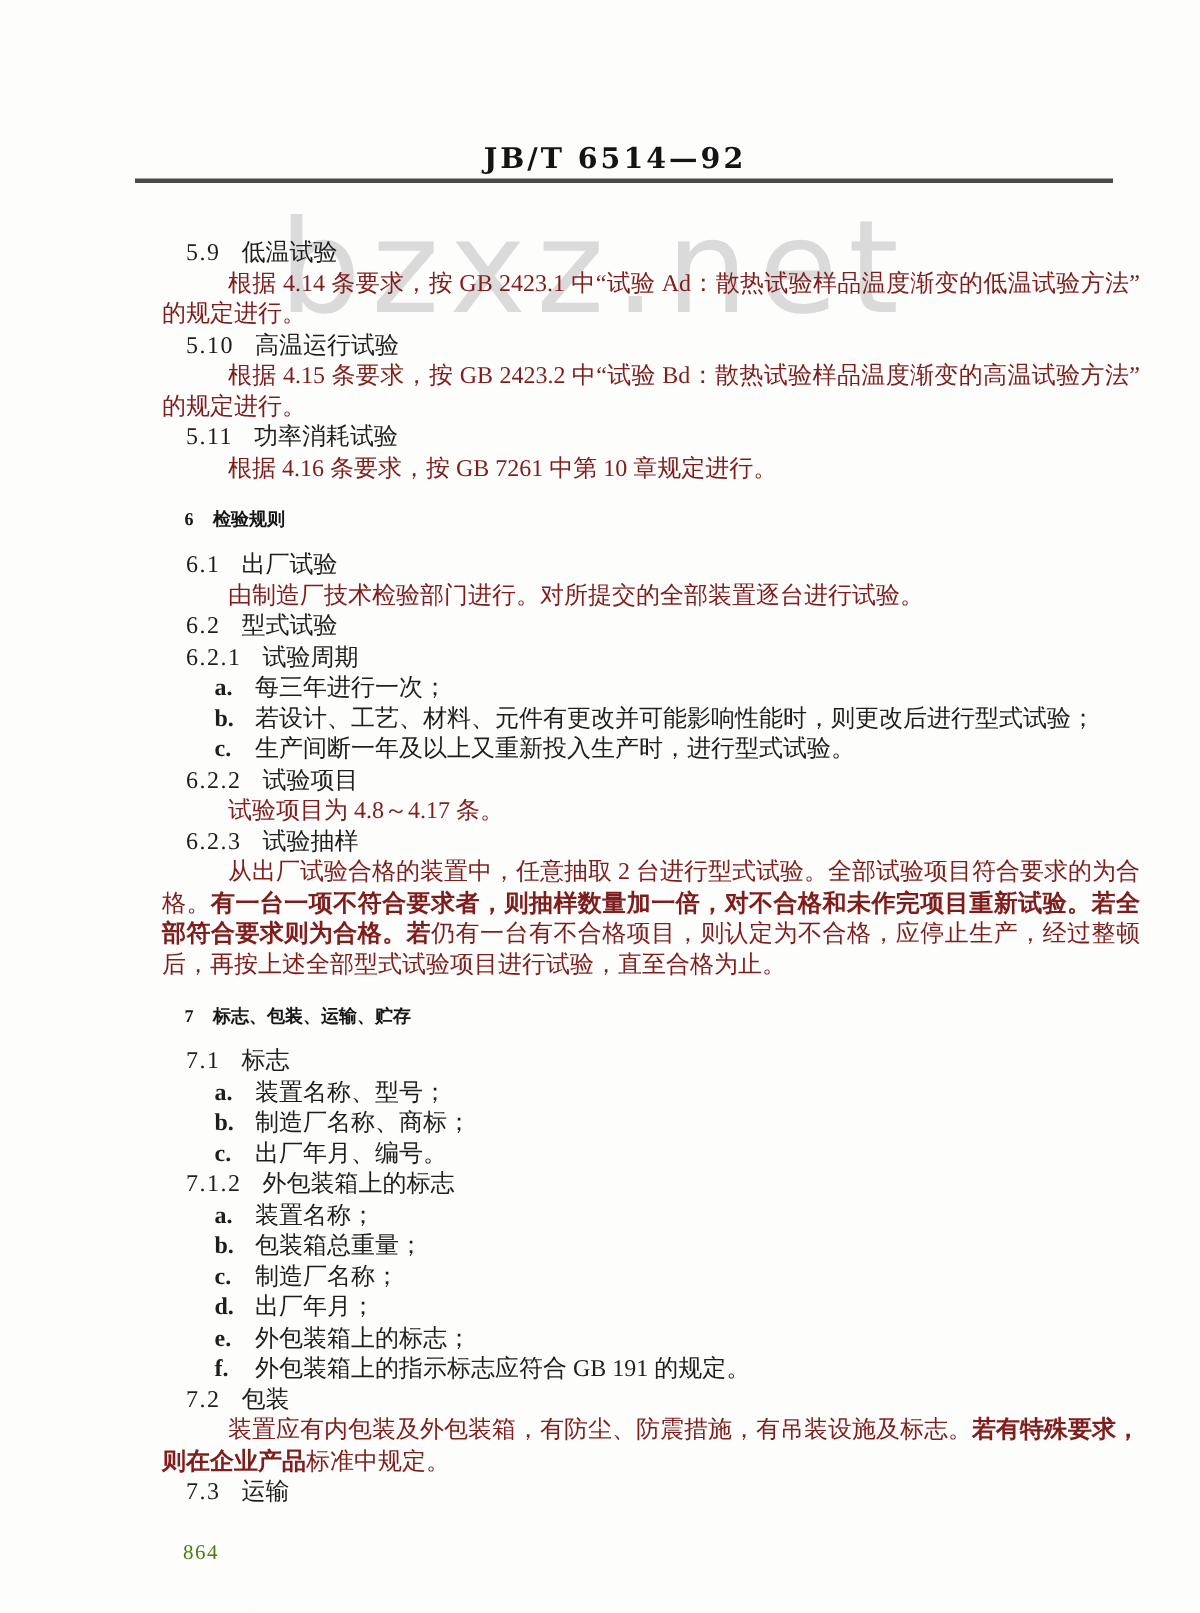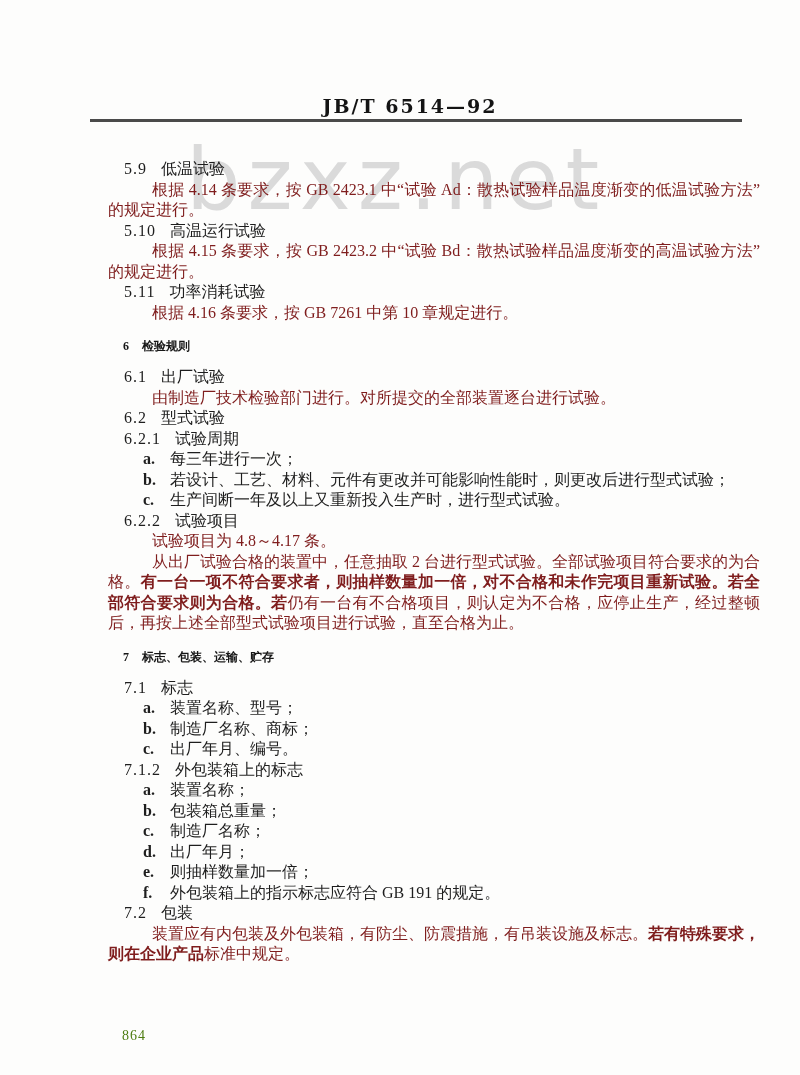--- a/index.html
+++ b/index.html
@@ -147,20 +147,23 @@
     <div class="li">
       <span class="li-letter">c.</span>
         <span class="li-text">生产间断一年及以上又重新投入生产时，进行型式试验。</span>
     </div>
 
     <div class="clause">
       <span class="cnum">6.2.2</span><span>试验项目</span>
     </div>
     <p class="para">试验项目为 4.8～4.17 条。</p>
 
+    <div class="clause">
+      <span class="cnum">6.2.3</span><span>试验抽样</span>
+    </div>
     <p class="para"><span>从出厂试验合格的装置中，任意抽取 2 台进行型式试验。全部试验项目符合要求的为合格。</span><span class="bold-run">有一台一项不符合要求者，则抽样数量加一倍，对不合格和未作完项目重新试验。若全部符合要求则为合格。若</span><span>仍有一台有不合格项目，则认定为不合格，应停止生产，经过整顿后，再按上述全部型式试验项目进行试验，直至合格为止。</span></p>
 
     <div class="chapter">
       <span class="cnum">7</span><span>标志、包装、运输、贮存</span>
     </div>
 
     <div class="clause">
       <span class="cnum">7.1</span><span>标志</span>
     </div>
 
@@ -191,30 +194,33 @@
     <div class="li">
       <span class="li-letter">c.</span>
         <span class="li-text">制造厂名称；</span>
     </div>
     <div class="li">
       <span class="li-letter">d.</span>
         <span class="li-text">出厂年月；</span>
     </div>
     <div class="li">
       <span class="li-letter">e.</span>
-        <span class="li-text">则抽样数量加一倍；</span>
+        <span class="li-text">外包装箱上的标志；</span>
     </div>
     <div class="li">
       <span class="li-letter">f.</span>
         <span class="li-text">外包装箱上的指示标志应符合 GB 191 的规定。</span>
     </div>
 
     <div class="clause">
       <span class="cnum">7.2</span><span>包装</span>
     </div>
     <p class="para"><span>装置应有内包装及外包装箱，有防尘、防震措施，有吊装设施及标志。</span><span class="bold-run">若有特殊要求，则在企业产品</span><span>标准中规定。</span></p>
 
+    <div class="clause">
+      <span class="cnum">7.3</span><span>运输</span>
+    </div>
 
   </div>
 
   <div class="page-number">864</div>
 
 </div>
 
 </body></html>

